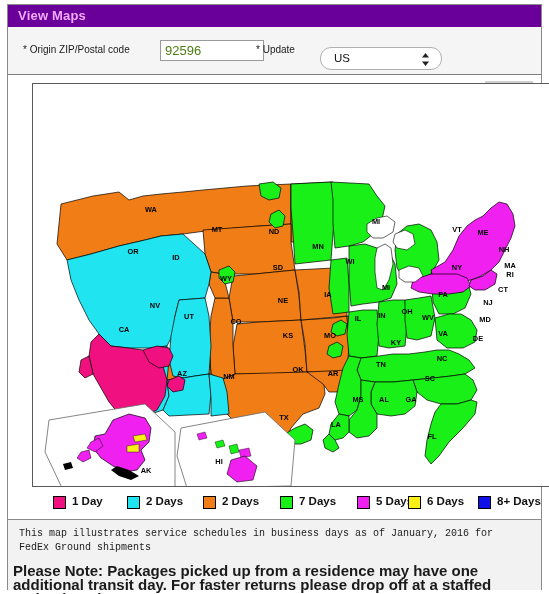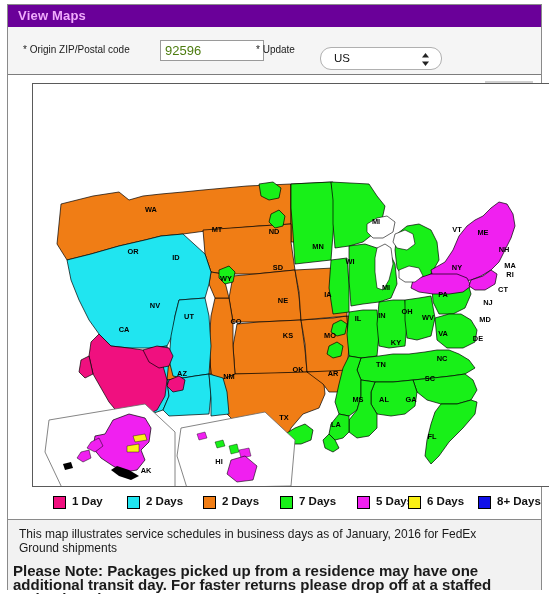--- a/index.html
+++ b/index.html
@@ -72,21 +72,21 @@
   .legtxt{
     position:absolute;left:19px;top:0px;font-size:11.5px;
     font-weight:bold;color:#111;white-space:nowrap;
   }
   .noteblock{
     position:absolute;left:0;top:514px;width:100%;height:71px;
     background:#f2f2f2;border-top:1px solid #8a8a8a;box-sizing:border-box;
   }
   .note1{
     position:absolute;left:11px;top:7px;width:500px;
-    font-size:12px;color:#1a1a1a;line-height:14px;
+    font-size:10px;color:#1a1a1a;line-height:14px;font-family:Liberation Mono, monospace;
   }
   .note2{
     position:absolute;left:5px;top:44px;width:520px;
     font-size:15px;color:#1a1a1a;line-height:14px;font-weight:bold;
   }
   text.st{
     font-family:"Liberation Sans",sans-serif;
     font-size:7.4px;fill:#000;font-weight:bold;
   }
 </style>

